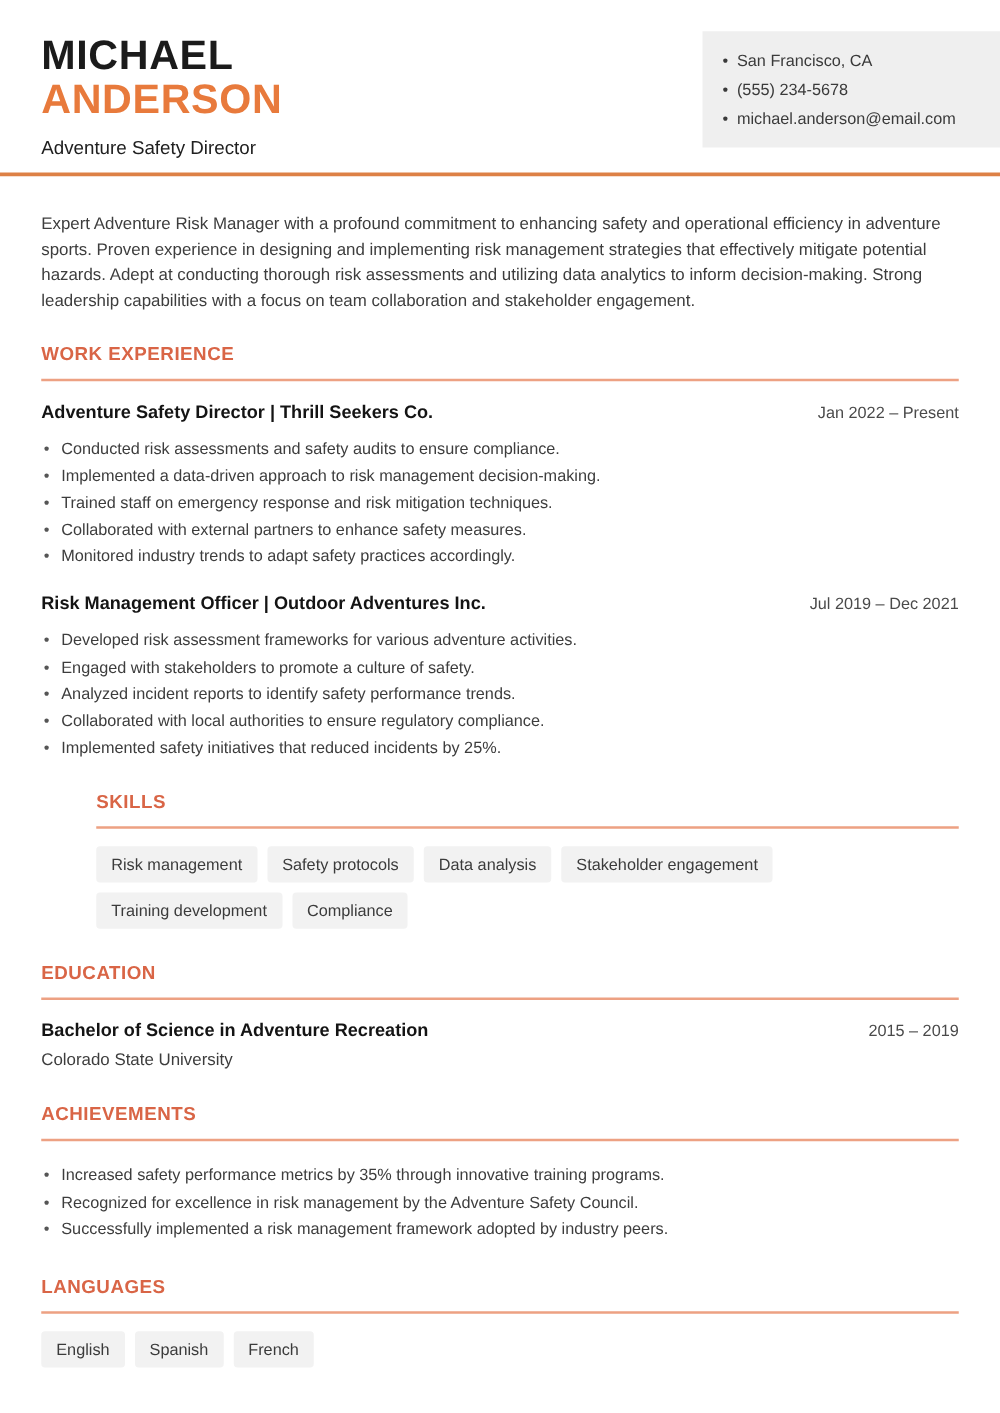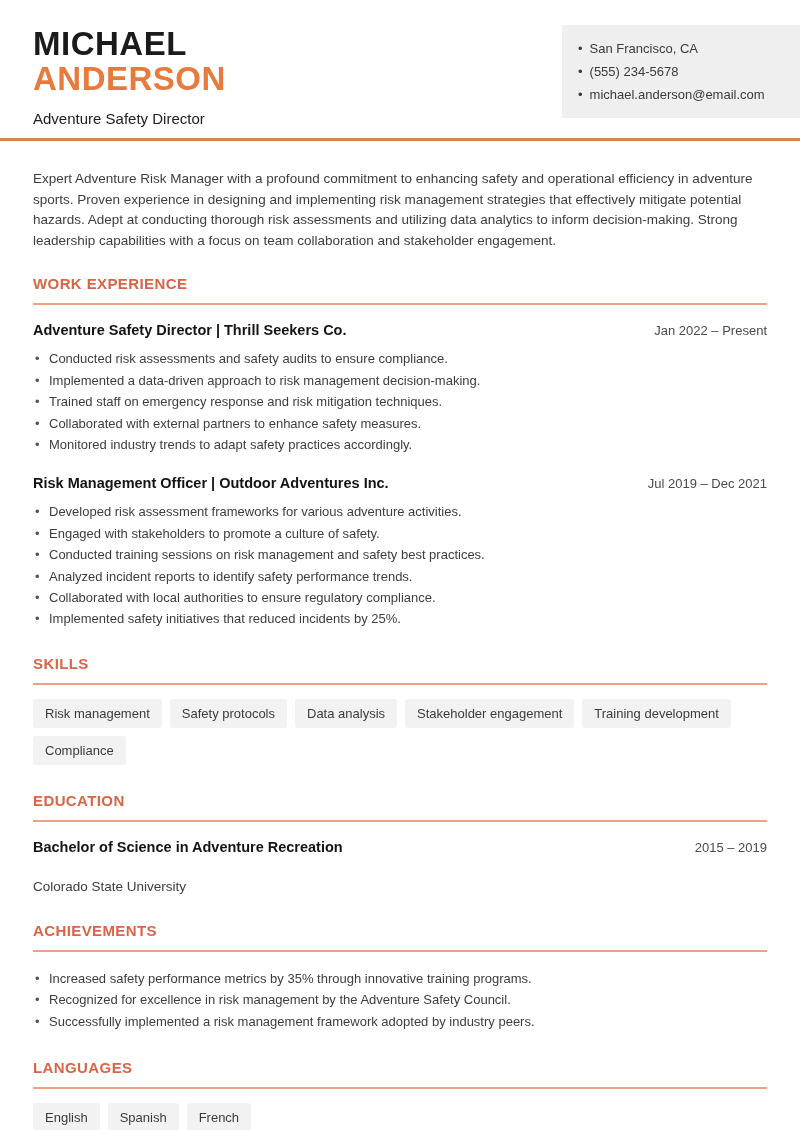--- a/index.html
+++ b/index.html
@@ -106,34 +106,34 @@
     line-height: 21.4px;
     color: #3d3d3d;
   }
   .bullets li::before {
     content: "\2022";
     position: absolute;
     left: 2px;
     color: #555;
   }
 
-  .section-skills { margin-top: 25px; }
+  .section-skills { margin-top: 25px; margin-left: 44px; }
   .tags { display: flex; flex-wrap: wrap; gap: 8px; margin-top: 14px; text-align: right; }
   .tag {
     background: var(--tag-bg, #f2f2f2);
     color: #3b3b3b;
     font-size: 13px;
     padding: 7px 12px;
     border-radius: 3px;
     white-space: nowrap;
   }
 
   .section-education { margin-top: 27px; }
   .edu-entry { margin-top: 17px; }
-  .school { margin-top: 24px; font-size: 13.5px; color: #3d3d3d; }
+  .school { margin-top: 7px; font-size: 13.5px; color: #3d3d3d; }
 
   .section-achievements { margin-top: 28px; }
   .section-achievements .bullets { margin-top: 16px; }
 
   .section-languages { margin-top: 27px; }
 </style>
 </head>
 <body>
 
 <div class="page">
@@ -178,21 +178,20 @@
       </article>
 
       <article class="job">
         <div class="row-head">
           <h3>Risk Management Officer | Outdoor Adventures Inc.</h3>
           <span class="period">Jul 2019 – Dec 2021</span>
         </div>
         <ul class="bullets">
           <li>Developed risk assessment frameworks for various adventure activities.</li>
           <li>Engaged with stakeholders to promote a culture of safety.</li>
-          <li>Conducted training sessions on risk management and safety best practices.</li>
           <li>Analyzed incident reports to identify safety performance trends.</li>
           <li>Collaborated with local authorities to ensure regulatory compliance.</li>
           <li>Implemented safety initiatives that reduced incidents by 25%.</li>
         </ul>
       </article>
     </section>
 
     <section class="section section-skills">
       <h2>SKILLS</h2>
       <div class="tags">

